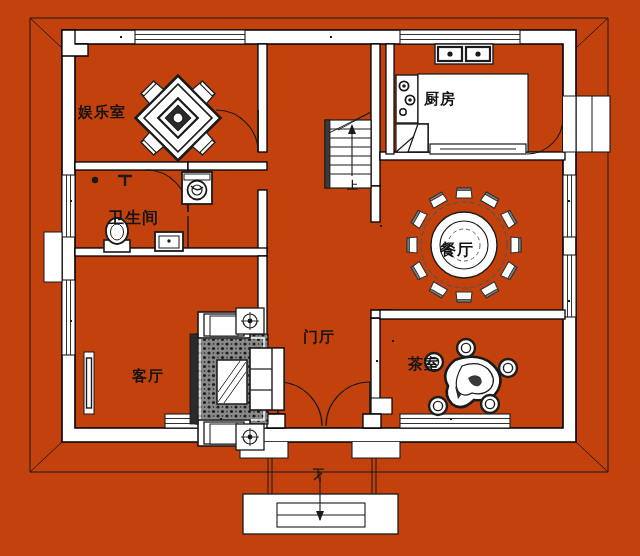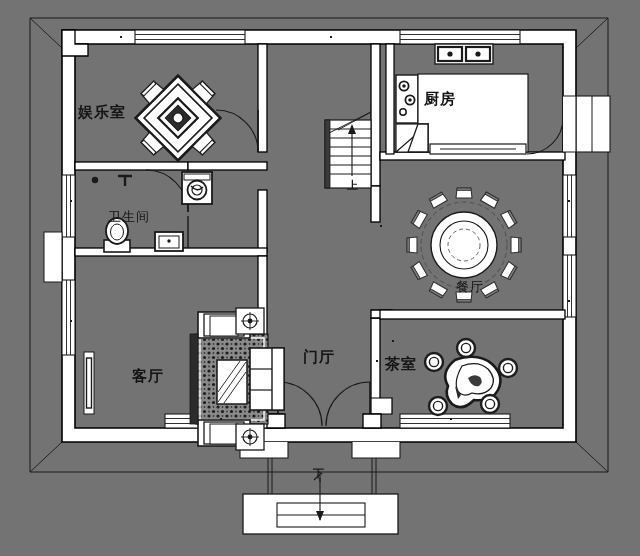--- a/index.html
+++ b/index.html
@@ -7,41 +7,41 @@
     padding: 0;
     background: #ffffff;
   }
   body {
     font-family: "DejaVu Sans", "Liberation Sans", sans-serif;
   }
   #plan-wrap {
     position: relative;
     width: 640px;
     height: 556px;
-    background: #737373;
+    background: #c2410c;
     overflow: hidden;
   }
   #plan-svg {
     position: absolute;
     left: 0;
     top: 0;
     width: 640px;
     height: 556px;
     display: block;
   }
   .room-label {
     position: absolute;
     font-family: "DejaVu Sans", "Liberation Sans", sans-serif;
     color: #141414;
     white-space: nowrap;
     user-select: none;
     letter-spacing: 1px;
   }
   .rl-big { font-size: 15px; font-weight: 700; }
-  .rl-med { font-size: 13px; font-weight: 400; }
+  .rl-med { font-size: 16px; font-weight: 700; }
   .dir-label {
     position: absolute;
     font-family: "DejaVu Sans", "Liberation Sans", sans-serif;
     font-size: 11px;
     font-weight: 700;
     color: #1a1a1a;
     user-select: none;
   }
 </style>
 </head>
@@ -490,25 +490,25 @@
       <rect x="450" y="418" width="2" height="2"></rect>
     </g>
   </svg>
 
   <div class="room-label rl-big" style="left:78px; top:103px;">娱乐室</div>
 
   <div class="room-label rl-med" style="left:108px; top:208px;">卫生间</div>
 
   <div class="room-label rl-big" style="left:424px; top:90px;">厨房</div>
 
-  <div class="room-label rl-med" style="left:456px; top:240px;margin-top:38px;">餐厅</div>
+  <div class="room-label rl-med" style="left:440px; top:240px;">餐厅</div>
 
   <div class="room-label rl-big" style="left:132px; top:367px;">客厅</div>
 
-  <div class="room-label rl-big" style="left:303px; top:348px;">门厅</div>
-
-  <div class="room-label rl-big" style="left:385px; top:355px;">茶室</div>
+  <div class="room-label rl-big" style="left:303px; top:328px;">门厅</div>
+
+  <div class="room-label rl-big" style="left:408px; top:355px;">茶室</div>
 
   <div class="dir-label" style="left:347px; top:178px;">上</div>
 
   <div class="dir-label" style="left:313px; top:466px;">下</div>
 
 </div>
 
 </body></html>

